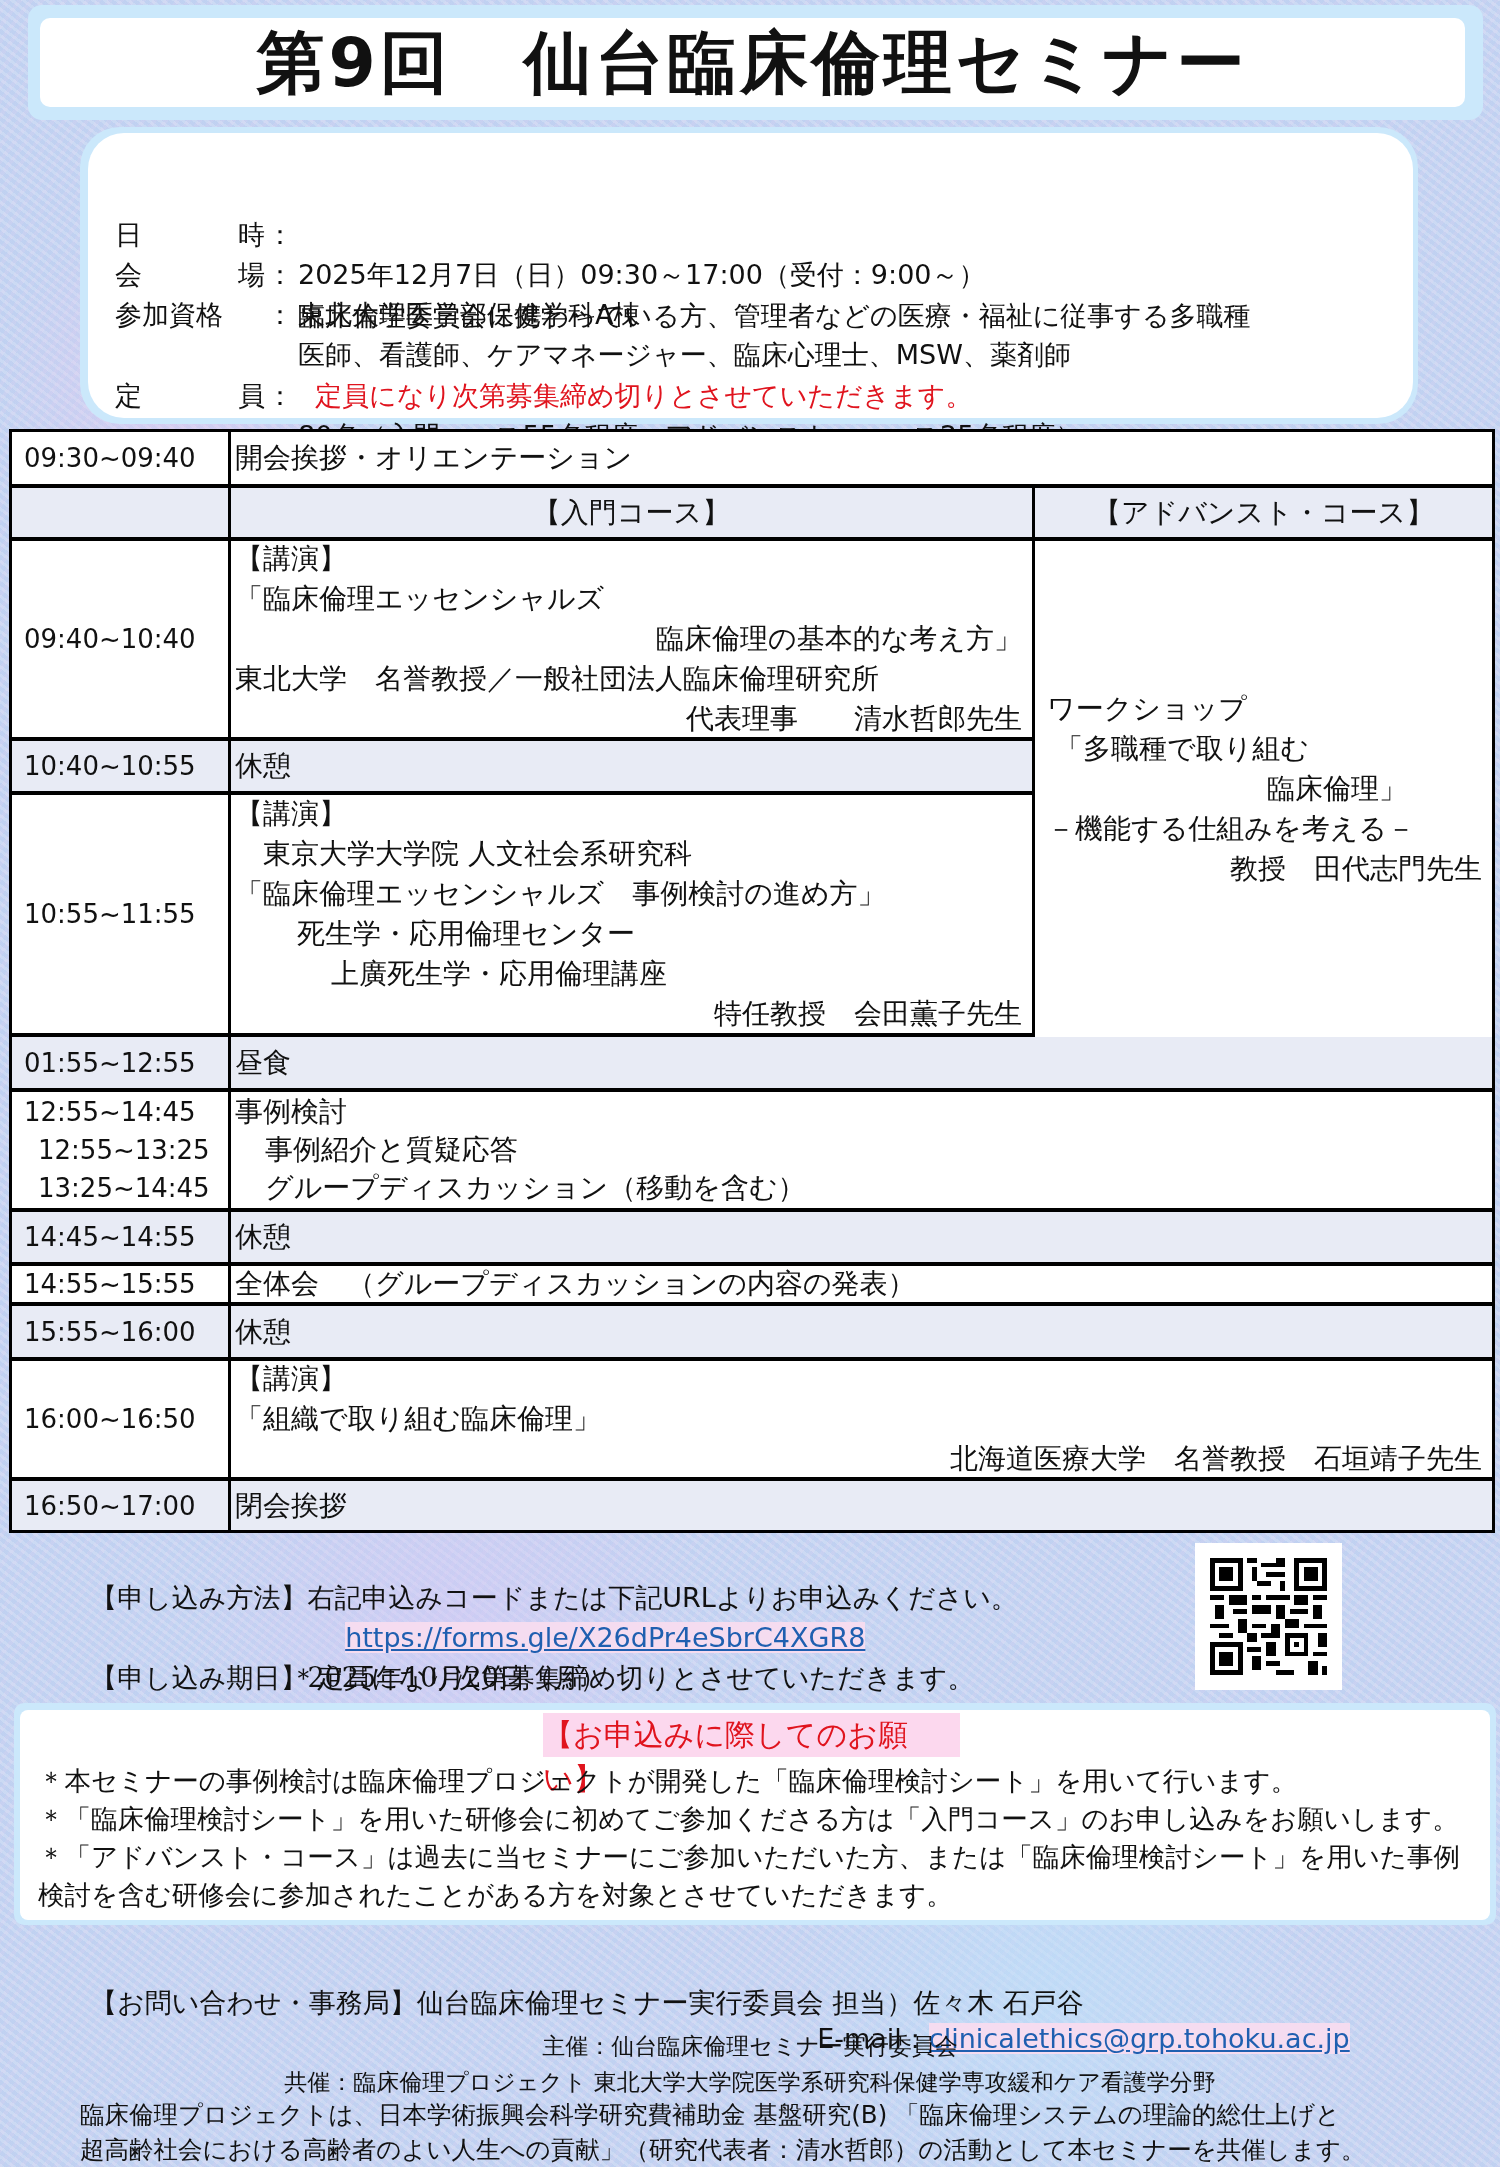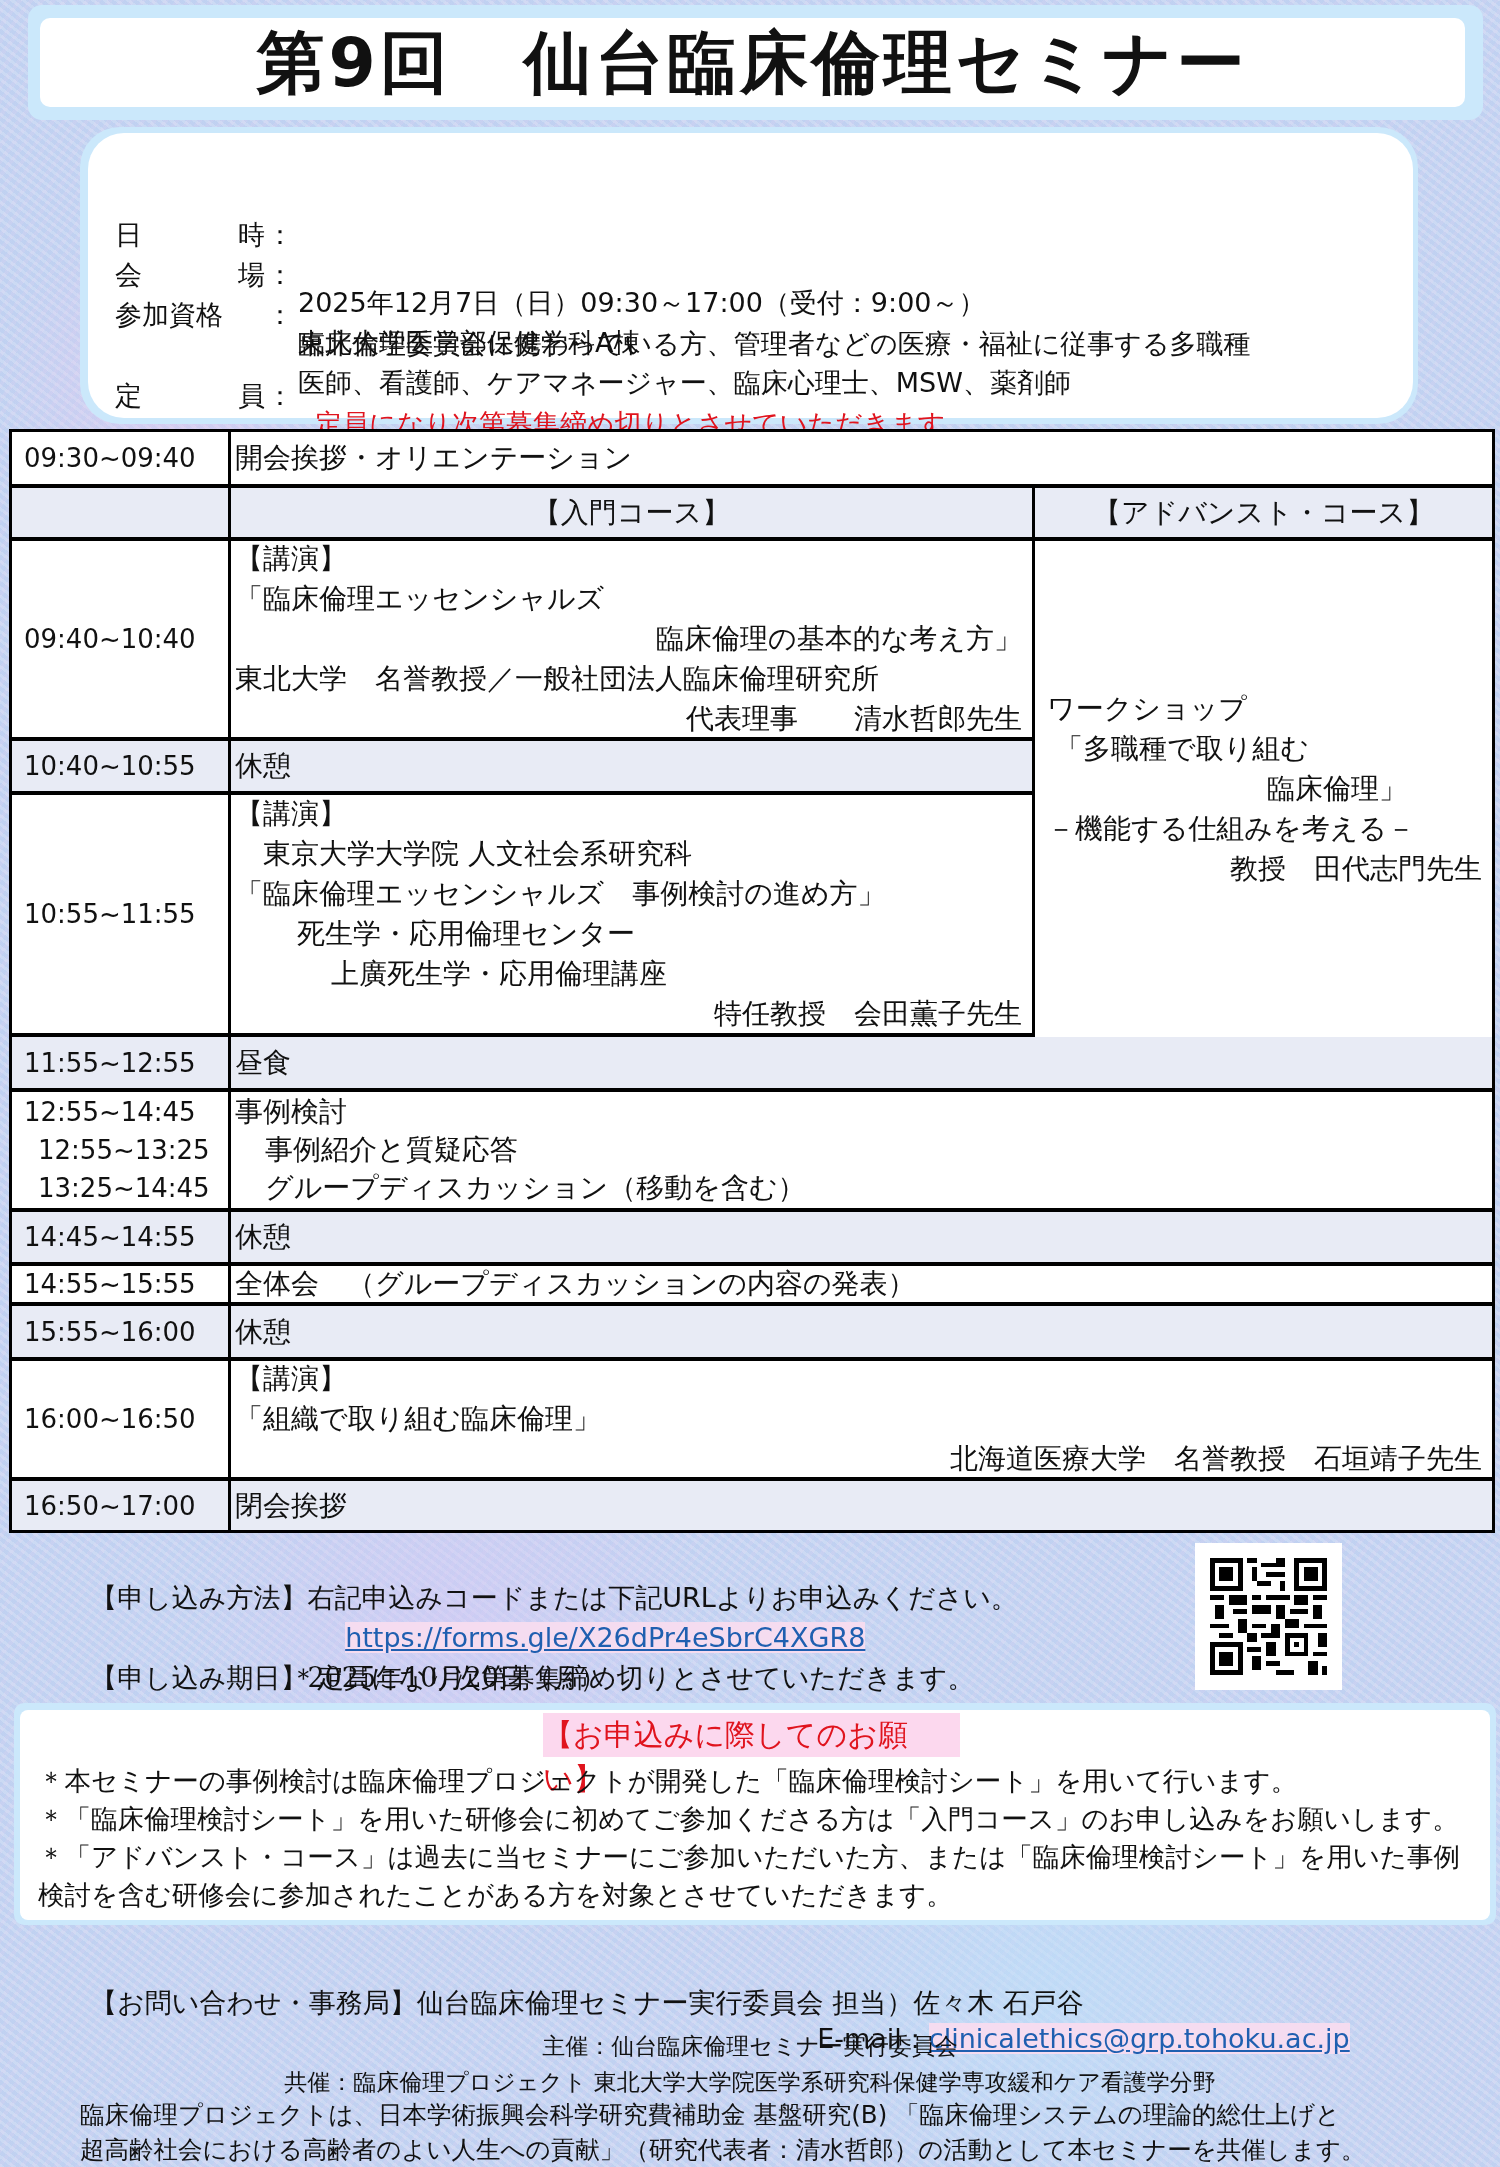--- a/index.html
+++ b/index.html
@@ -23,21 +23,21 @@
   .title-box { left: 40px; top: 18px; width: 1425px; height: 89px; background: #fff; border-radius: 10px; }
   .title { left: 40px; top: 18px; width: 1425px; height: 89px; text-align: center; line-height: 89px;
            font-size: 68px; font-weight: bold; letter-spacing: 4px; white-space: pre; }
 
   
   .info-frame { left: 80px; top: 127px; width: 1338px; height: 297px; background: #cbe8fb; border-radius: 40px; }
   .info-box { left: 88px; top: 133px; width: 1325px; height: 285px; background: #fff; border-radius: 36px; }
   .info-row { position: absolute; left: 115px; height: 40px; line-height: 40px; font-size: 27px; white-space: pre; }
   .info-label { position: absolute; left: 0; width: 150px; display: flex; justify-content: space-between; }
   .info-colon { position: absolute; left: 150px; width: 30px; text-align: center; }
-  .info-val { position: absolute; left: 183px; margin-top: 28px; }
+  .info-val { position: absolute; left: 183px; }
   .red { color: #e0141e; }
 
   
   .sched { left: 9px; top: 429px; width: 1486px; height: 1104px; border: 3px solid #000; box-sizing: border-box; background: #fff; }
   .row { position: absolute; left: 0; width: 1480px; box-sizing: border-box; border-bottom: 4px solid #000; }
   .row.last { border-bottom: none; }
   .shaded { background: #e8ebf5; }
   .time { position: absolute; left: 0; top: 0; bottom: 0; width: 219px; border-right: 3px solid #000; box-sizing: border-box;
           font-size: 26px; padding-left: 12px; display: flex; flex-direction: column; justify-content: center; white-space: pre; }
   .content { position: absolute; left: 219px; top: 0; bottom: 0; right: 0; font-size: 28px; padding-left: 4px;
@@ -153,21 +153,21 @@
 
   <div class="adv-col">
     <div class="ln">ワークショップ</div>
     <div class="ln" style="padding-left:8px">「多職種で取り組む</div>
     <div class="ln" style="padding-left:220px">臨床倫理」</div>
     <div class="ln">－機能する仕組みを考える－</div>
     <div class="ln r" style="padding-right:0">教授　田代志門先生</div>
   </div>
 
   <div class="row shaded" style="top:605px; height:55px">
-    <div class="time">11:55~12:55</div>
+    <div class="time">01:55~12:55</div>
     <div class="content">昼食</div>
   </div>
 
   <div class="row" style="top:660px; height:120px">
     <div class="time">
       <div style="line-height:38px">12:55~14:45</div>
       <div class="sub-time" style="line-height:38px">12:55~13:25</div>
       <div class="sub-time" style="line-height:38px">13:25~14:45</div>
     </div>
     <div class="content">

